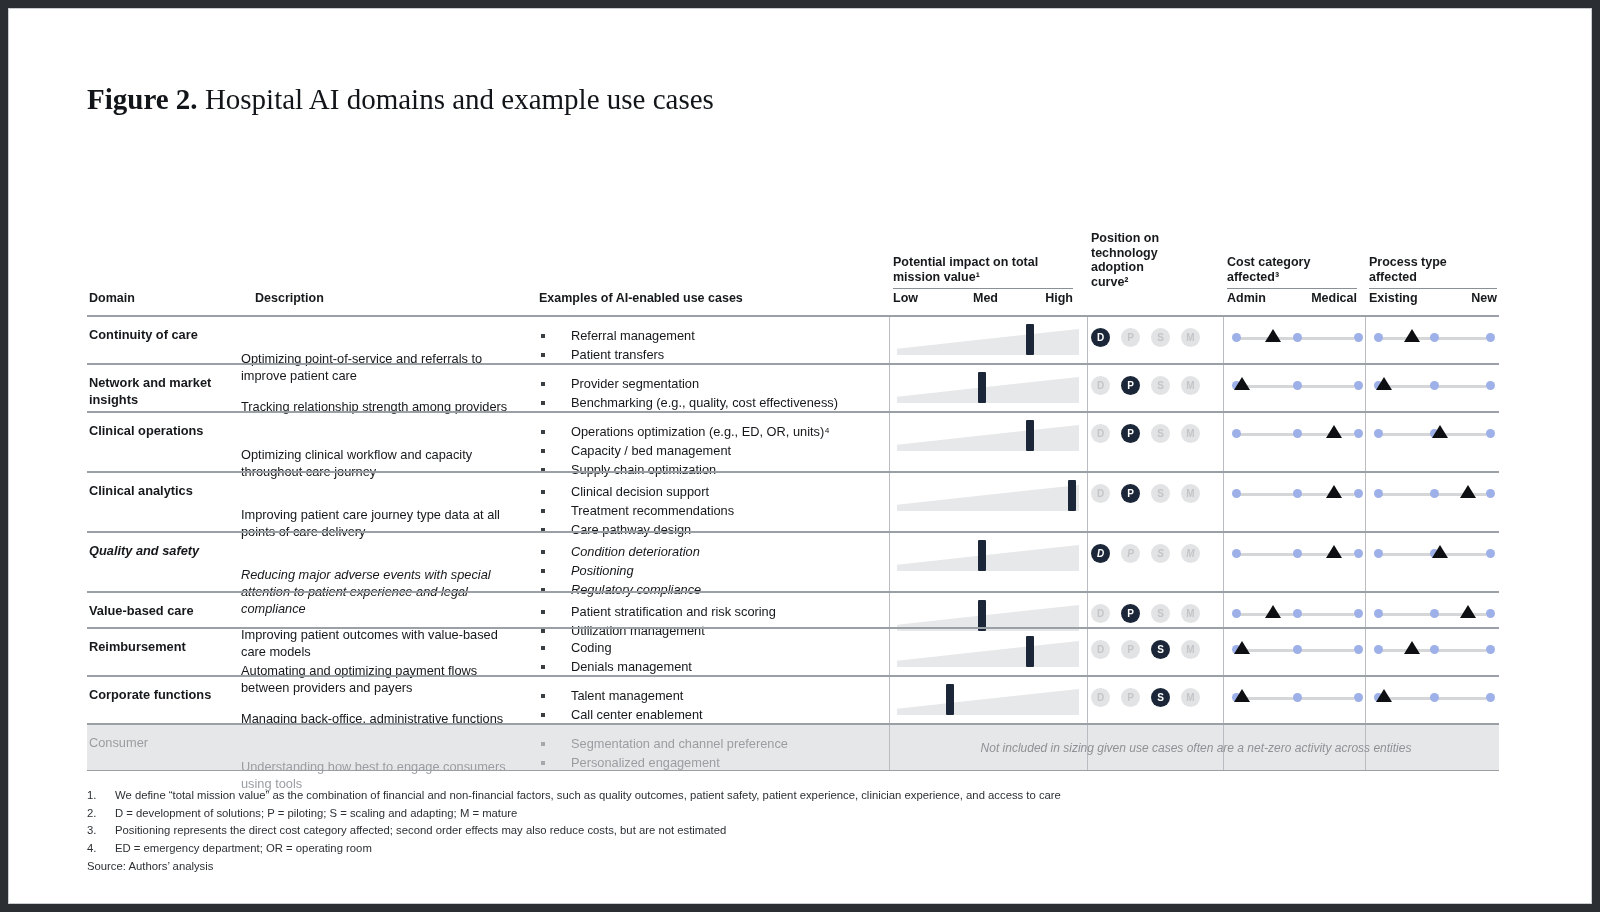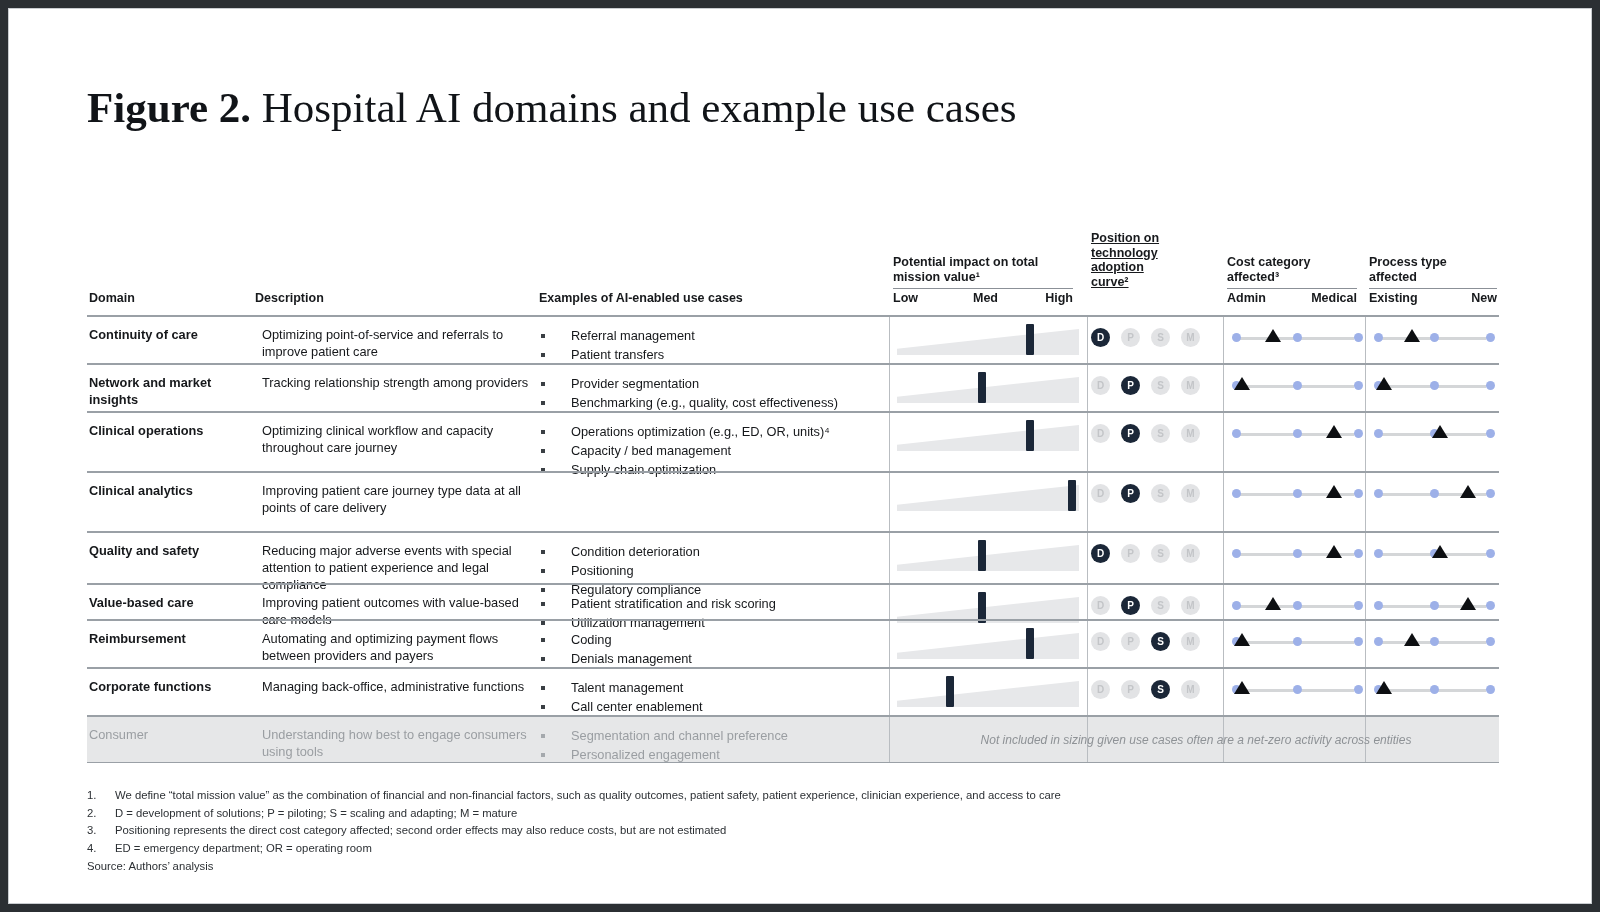--- a/index.html
+++ b/index.html
@@ -14,21 +14,21 @@
     width:1584px;height:896px;
     background:#ffffff;
     border:1px solid #c9ccd0;
     box-sizing:border-box;
     overflow:hidden;
   }
   
   .title{
     position:absolute;left:78px;top:74px;
     font-family:"Liberation Serif", serif;
-    font-size:43px;color:#111418;white-space:nowrap;
+    font-size:29px;color:#111418;white-space:nowrap;
   }
   .title .fig{font-weight:bold;}
   .title .rest{font-weight:normal;}
 
   
   .table{
     position:absolute;left:78px;top:224px;
     width:1412px;
   }
   
@@ -54,21 +54,21 @@
     position:relative;
     border-top:2.5px solid #9aa0a6;
     box-sizing:border-box;
   }
   .row.first{border-top:2.5px solid #9aa0a6;}
   .row.consumer{background:#e6e7e8;border-top:2.5px solid #9aa0a6;}
   .row.lastline{border-bottom:1.5px solid #9aa0a6;}
 
   .cell{position:absolute;top:9px;}
   .c-domain{left:2px;width:160px;font-size:12.8px;font-weight:bold;color:#16181b;line-height:17px;}
-  .c-desc{left:175px;width:280px;font-size:12.8px;color:#16181b;line-height:17px;}
+  .c-desc{left:154px;width:280px;font-size:12.8px;color:#16181b;line-height:17px;margin-top:24px;}
   .c-ex{left:452px;width:345px;font-size:12.8px;color:#16181b;line-height:17px;}
   .row.consumer .c-domain{font-weight:normal;color:#9a9ea2;}
   .row.consumer .c-desc,.row.consumer .c-ex{color:#9a9ea2;}
 
   .bul{position:relative;padding-left:32px;line-height:19px;}
   .bul:before{
     content:"";position:absolute;left:2px;top:8px;
     width:3.5px;height:3.5px;background:#3a3f44;
   }
   .row.consumer .bul:before{background:#a5a9ad;}
@@ -140,21 +140,21 @@
     <span class="rest">Hospital AI domains and example use cases</span>
   </div>
 
   <div class="table">
 
     <div class="grpheads">
       <div class="grphead" style="left:806px;width:180px;">
         <span>Potential impact on total mission value¹</span>
         <span class="rule"></span>
       </div>
-      <div class="grphead" style="left:1004px;width:86px;text-decoration:underline;">
+      <div class="grphead" style="left:1004px;width:86px;">
         <span>Position on technology adoption curve²</span>
       </div>
       <div class="grphead" style="left:1140px;width:130px;">
         <span>Cost category affected³</span>
         <span class="rule"></span>
       </div>
       <div class="grphead" style="left:1282px;width:128px;">
         <span>Process type affected</span>
         <span class="rule"></span>
       </div>
@@ -296,20 +296,25 @@
             </div>
           </div>
         </div>
         <div class="row" style="height: 60px;">
           <div class="vsep" style="left:802px;"></div>
           <div class="vsep" style="left:1000px;"></div>
           <div class="vsep" style="left:1136px;"></div>
           <div class="vsep" style="left:1278px;"></div>
           <div class="cell c-domain">Clinical analytics</div>
           <div class="cell c-desc">Improving patient care journey type data at all points of care delivery</div>
+          <div class="cell c-ex">
+            <div class="bul">Clinical decision support</div>
+            <div class="bul">Treatment recommendations</div>
+            <div class="bul">Care pathway design</div>
+          </div>
           <div class="impact">
             <div class="wedge"></div>
             <div class="ibar" style="left:calc(94% - 4px);"></div>
           </div>
           <div class="adopt">
             <div class="adot" style="left:0px;">D</div>
             <div class="adot on" style="left:30px;">P</div>
             <div class="adot" style="left:60px;">S</div>
             <div class="adot" style="left:90px;">M</div>
           </div>
@@ -325,21 +330,21 @@
           <div class="scale scale-proc">
             <div class="scale-inner" style="position:absolute;left:9px;right:9px;top:0;bottom:0;">
               <div class="track" style="left:4px;right:4px;"></div>
               <div class="sdot" style="left:calc(0% - 4.5px);"></div>
               <div class="sdot" style="left:calc(50% - 4.5px);"></div>
               <div class="sdot" style="left:calc(100% - 4.5px);"></div>
               <div class="tri" style="left:calc(77% - 4px);"></div>
             </div>
           </div>
         </div>
-        <div class="row" style="height: 52px;">
+        <div class="row" style="height: 60px; font-style: italic;">
           <div class="vsep" style="left:802px;"></div>
           <div class="vsep" style="left:1000px;"></div>
           <div class="vsep" style="left:1136px;"></div>
           <div class="vsep" style="left:1278px;"></div>
           <div class="cell c-domain">Quality and safety</div>
           <div class="cell c-desc">Reducing major adverse events with special attention to patient experience and legal compliance</div>
           <div class="cell c-ex">
             <div class="bul">Condition deterioration</div>
             <div class="bul">Positioning</div>
             <div class="bul">Regulatory compliance</div>

